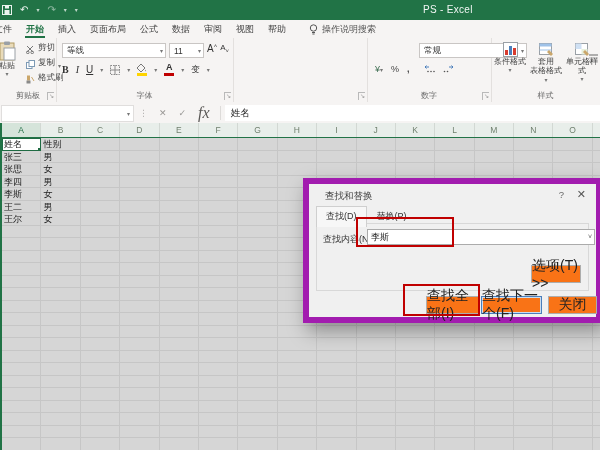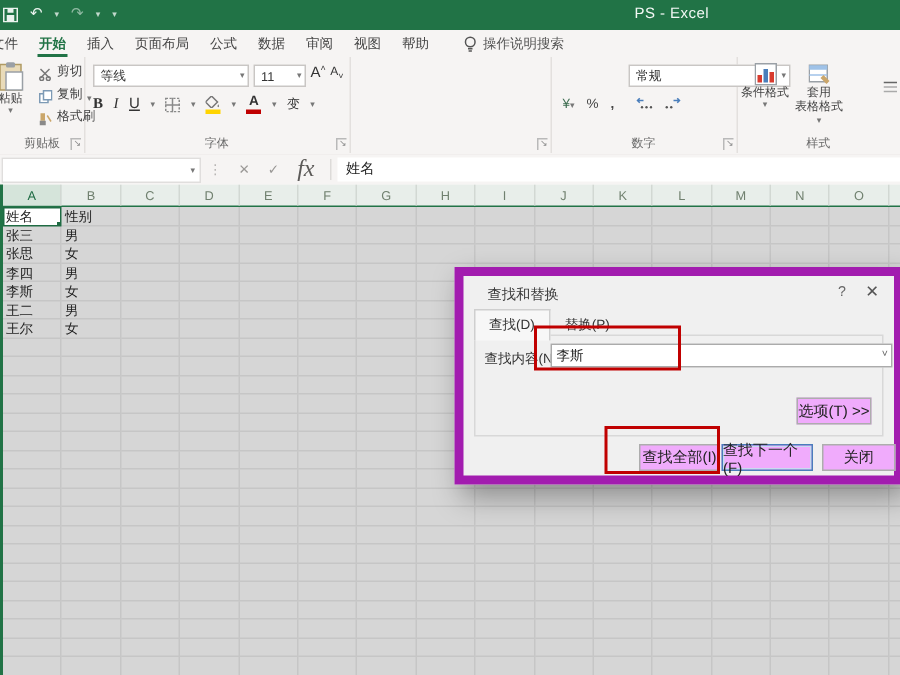--- a/index.html
+++ b/index.html
@@ -85,21 +85,21 @@
   .dtitle{position:absolute;left:16px;top:6px;font-size:9.5px;color:#3c3c3c;}
   .dhelp{position:absolute;right:32px;top:5px;font-size:9.5px;color:#666;}
   .dclose{position:absolute;right:10px;top:4px;font-size:11px;color:#555;}
   .dtabs{position:absolute;left:7px;top:22px;display:flex;font-size:9px;color:#333;}
   .dtab{padding:3px 9px 4px 9px;border:1px solid transparent;border-bottom:none;text-align:center;}
   .dtab.active{background:#f7f7f7;border-color:#cfcfcf;position:relative;z-index:2;}
   .dpage{position:absolute;left:7px;right:7px;top:39px;height:66px;border:1px solid #d8d8d8;background:#f0f0f0;}
   .findlabel{position:absolute;left:6px;top:9px;font-size:9px;color:#333;}
   .findcombo{position:absolute;left:50px;top:5px;width:223px;height:14px;background:#fff;border:1px solid #ababab;font-size:9px;color:#222;line-height:14px;padding-left:3px;}
   .findcombo .caret{position:absolute;right:2px;top:0;font-size:7px;color:#666;line-height:14px;}
-  .dbtn{position:absolute;background:#f0abfc;border:1px solid #adadad;font-size:10px;color:#222;display:flex;align-items:center;justify-content:center;height:16px;}
+  .dbtn{position:absolute;background:#f97316;border:1px solid #adadad;font-size:14px;color:#222;display:flex;align-items:center;justify-content:center;height:16px;}
   .optbtn{right:7px;bottom:7px;width:48px;}
   .b-all{left:117px;top:112px;width:52px;}
   .b-next{left:172px;top:112px;width:59px;border:1px solid #4a7ebb;box-shadow:0 0 0 1px #c8dcf0 inset;}
   .b-close{left:239px;top:112px;width:47px;}
 
   
   .redbox{position:absolute;border:2px solid #c00000;z-index:20;}
   .r1{left:356px;top:217px;width:94px;height:26px;}
   .r2{left:403px;top:284px;width:73px;height:28px;}
 
@@ -309,20 +309,32 @@
         <svg width="15" height="15" viewBox="0 0 15 15">
             <rect x="0.5" y="1.5" width="12" height="11" fill="#fff" stroke="#9aa0a6"></rect>
             <rect x="0.5" y="1.5" width="12" height="3" fill="#9fc2e8"></rect>
             <line x1="0.5" y1="8" x2="12.5" y2="8" stroke="#9fc2e8"></line>
             <path d="M10 8 L14 12 L12 14 L8 10 Z" fill="#caa66a"></path>
           </svg>
       </span>
       <span>套用</span>
       <span><span>表格格式</span><span class="arrow">▾</span></span>
     </div>
+    <div class="bigbtn" style="left:74px;top:4px;width:34px">
+      <span>
+        <svg width="15" height="15" viewBox="0 0 15 15">
+            <rect x="0.5" y="1.5" width="12" height="11" fill="#fff" stroke="#9aa0a6"></rect>
+            <rect x="0.5" y="1.5" width="6" height="5.5" fill="#cfe0f3"></rect>
+            <rect x="6.5" y="7" width="6" height="5.5" fill="#e8f0dc"></rect>
+            <path d="M10 8 L14 12 L12 14 L8 10 Z" fill="#caa66a"></path>
+          </svg>
+      </span>
+      <span>单元格样式</span>
+      <span class="arrow">▾</span>
+    </div>
     <div class="glabel">样式</div>
   </div>
 </div>
 
 <div class="fbar">
   <div class="namebox">
     <span></span>
     <span class="arrow">▾</span>
   </div>
   <span class="fdots">⋮</span>

